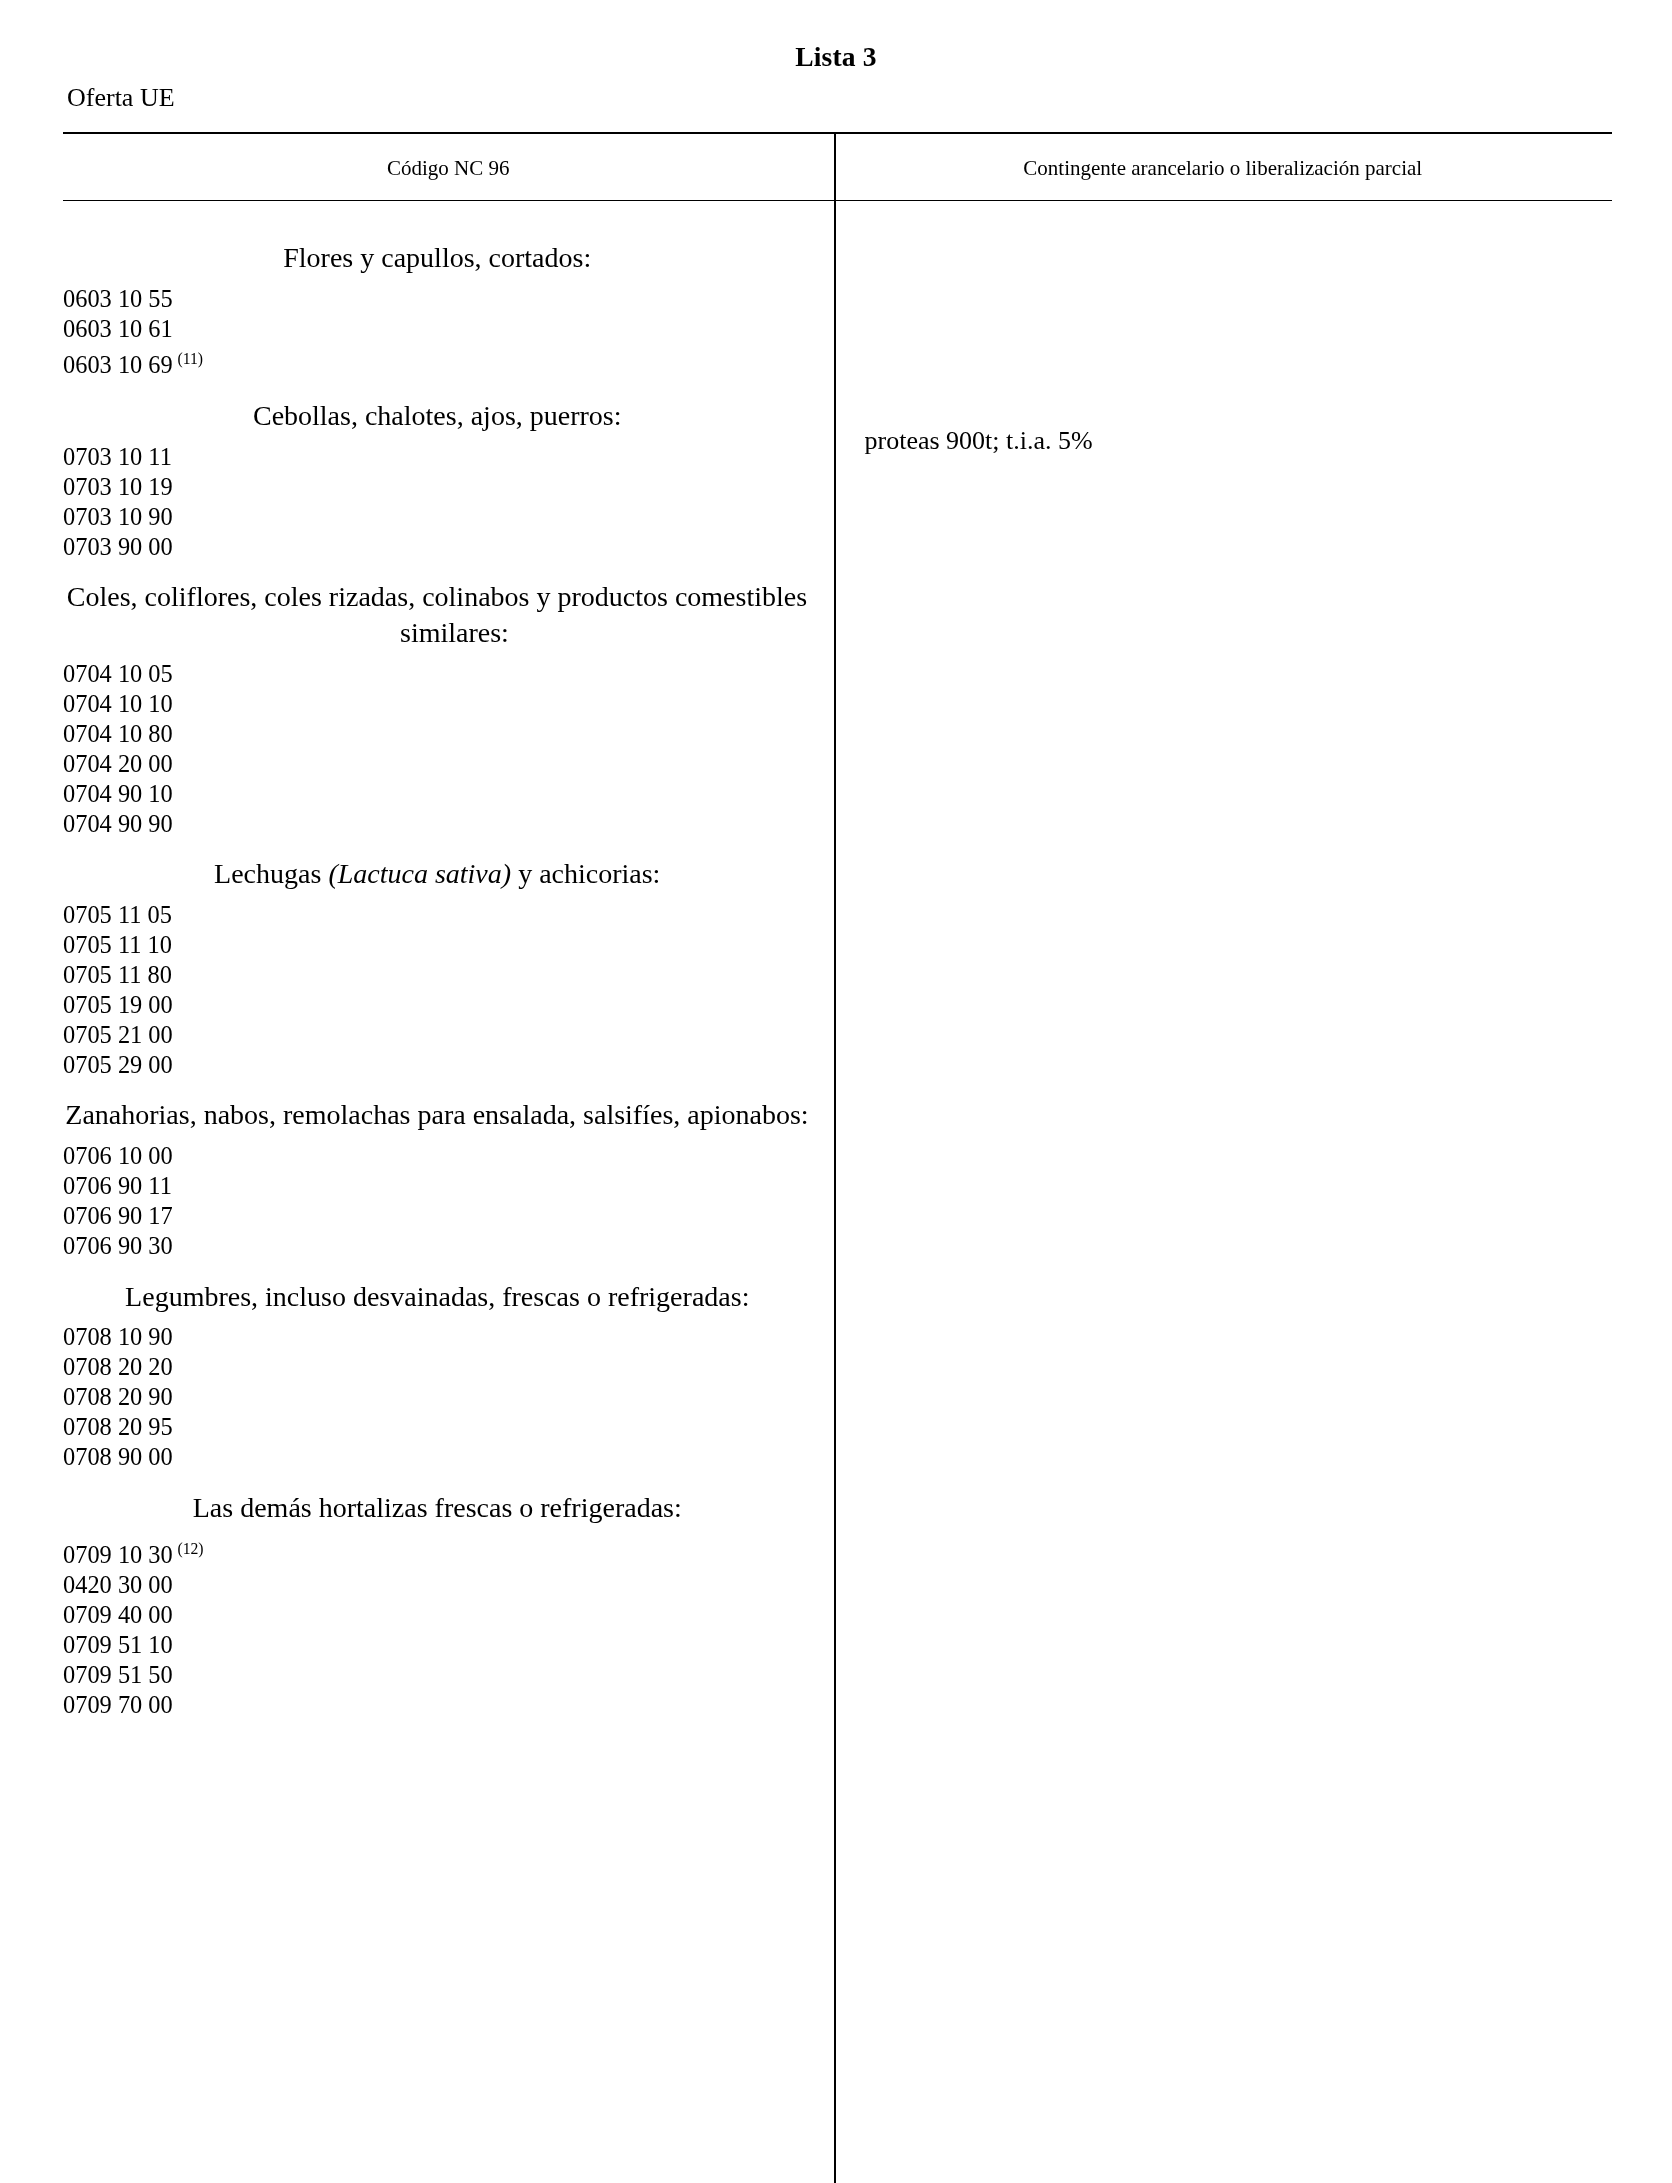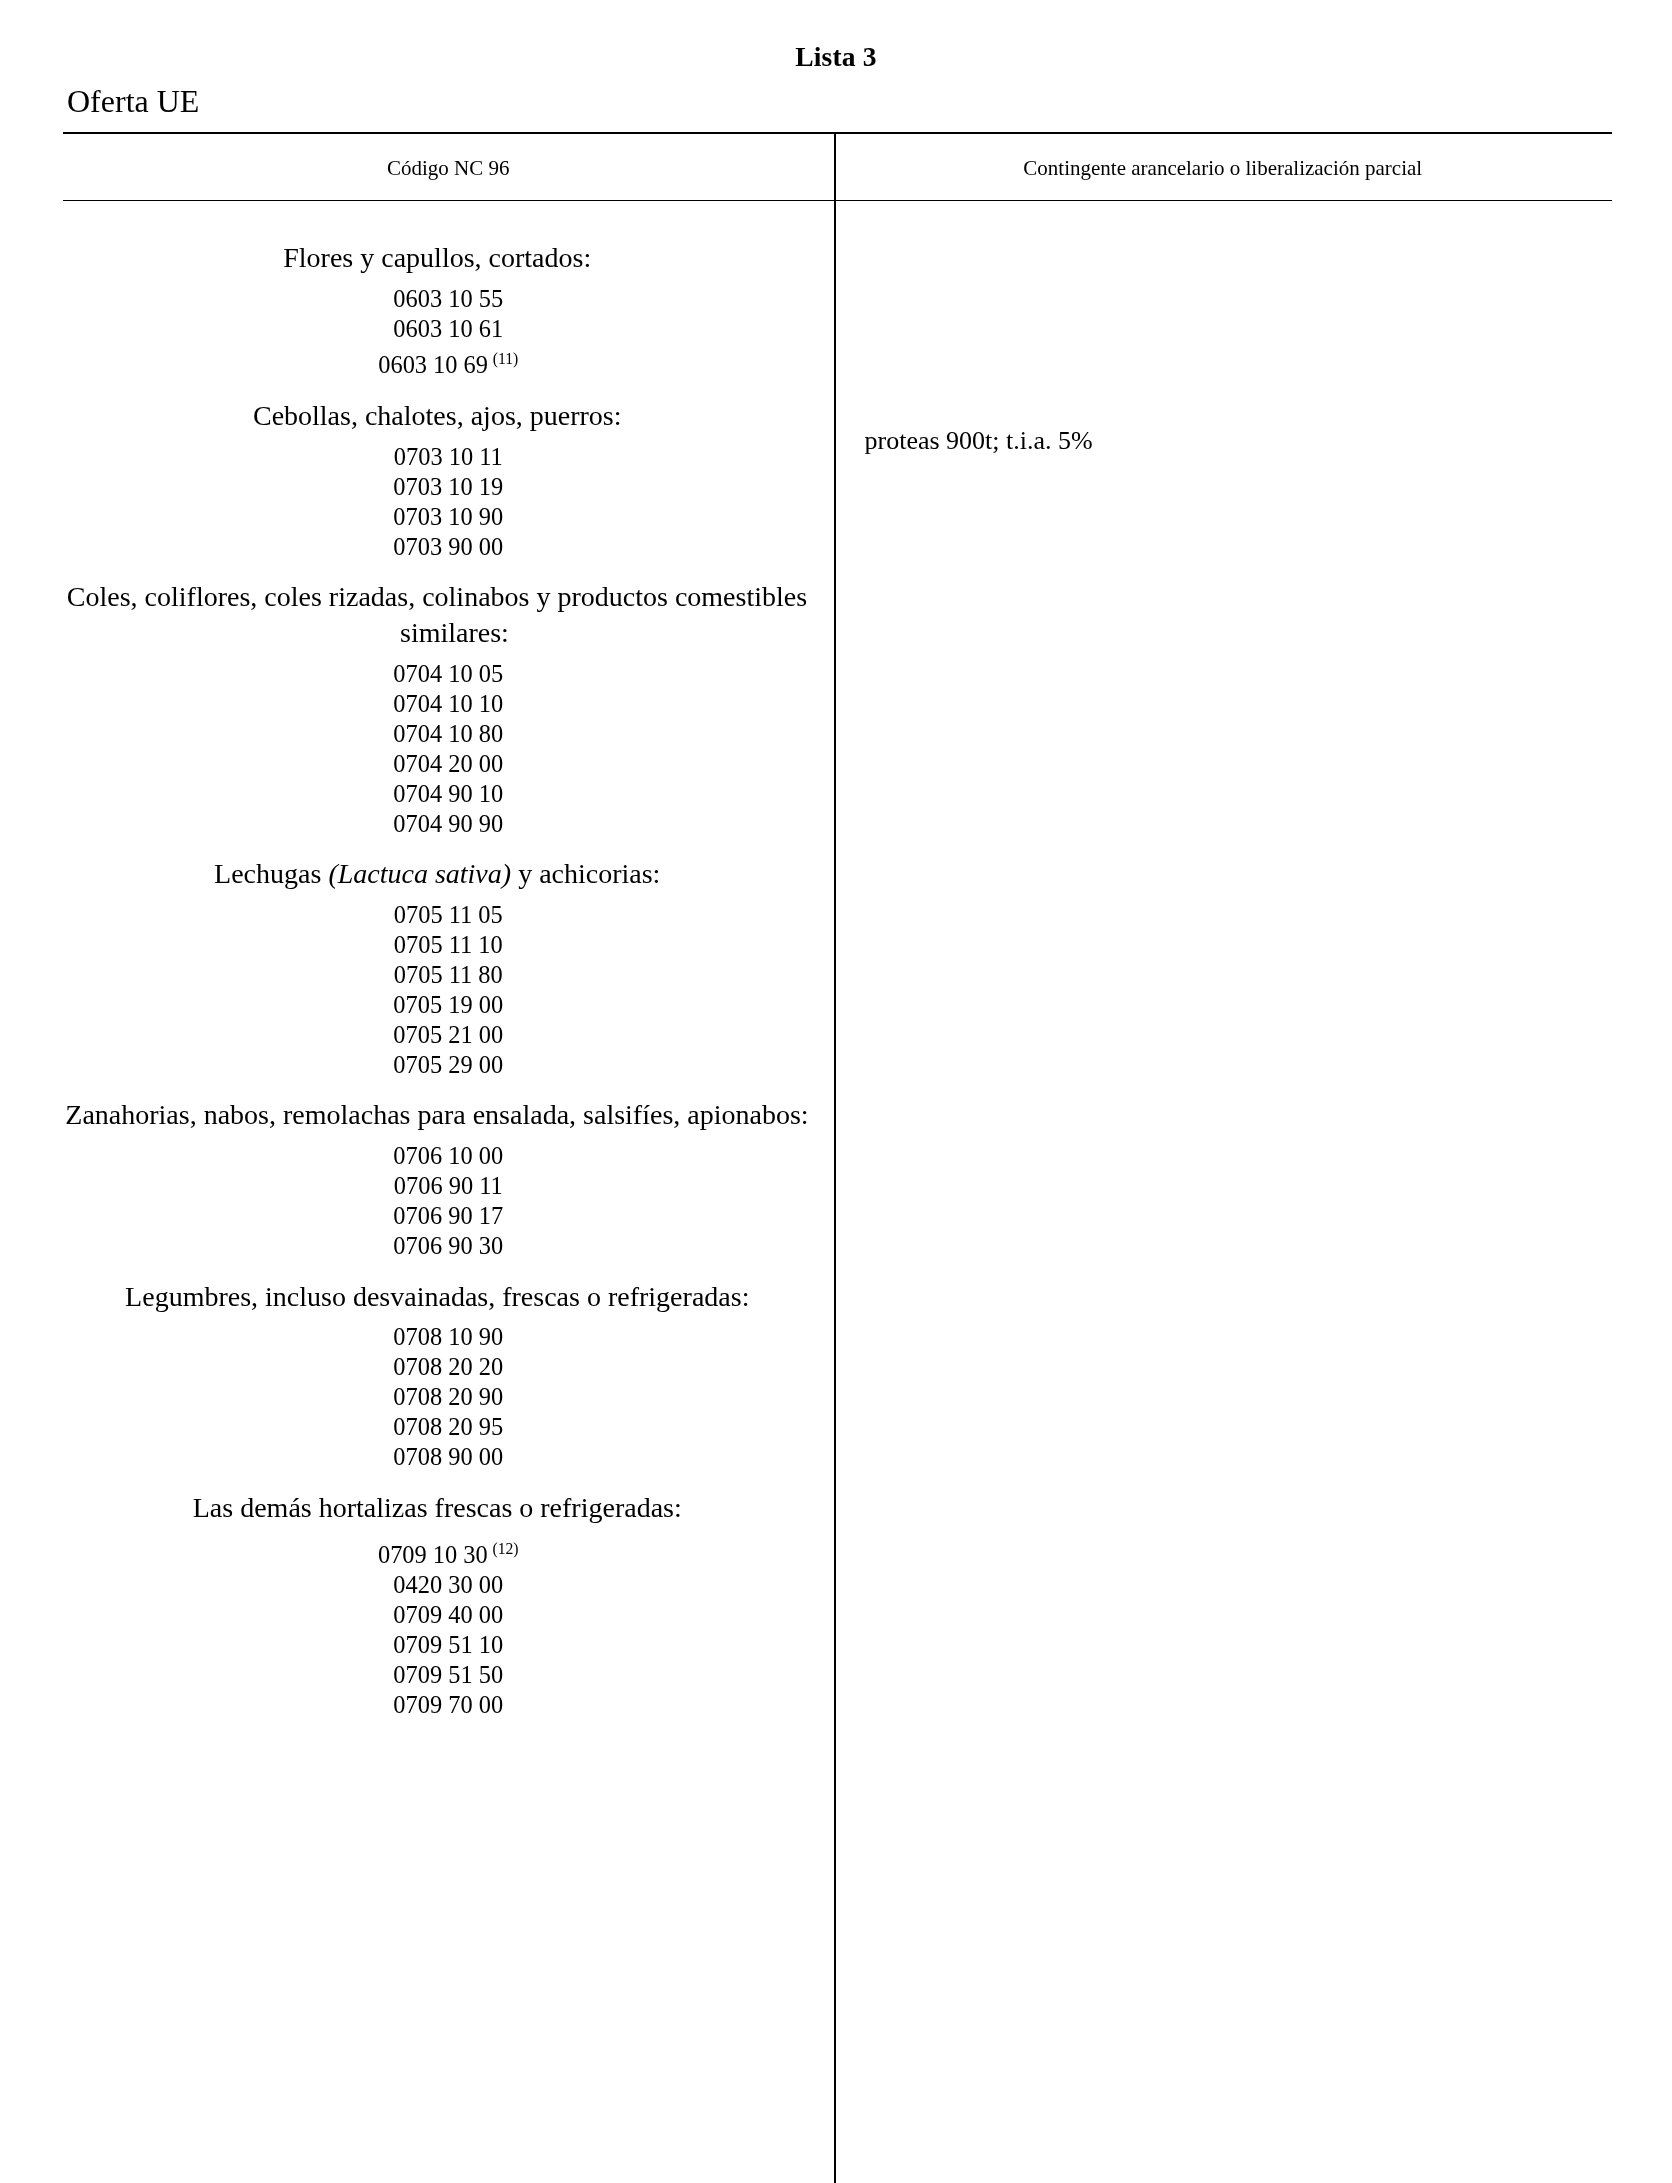--- a/index.html
+++ b/index.html
@@ -29,21 +29,21 @@
     width: 1672px;
     text-align: center;
     font-weight: bold;
     font-size: 27.5px;
     letter-spacing: 0.2px;
   }
   .doc-subtitle {
     position: absolute;
     top: 83px;
     left: 67px;
-    font-size: 32px;
+    font-size: 26px;
   }
   .table-wrap {
     position: absolute;
     top: 132px;
     left: 63px;
     width: 1549px;
   }
   .rule {
     height: 1.6px;
     background: #000000;
@@ -105,21 +105,20 @@
   .group-title.hang {
     padding-left: 36px;
     text-indent: -35px;
   }
   .group-title .ital {
     font-style: italic;
   }
   .codes {
     font-size: 24.4px;
     line-height: 30px;
-    text-align: center;
   }
   .code {
     white-space: nowrap;
   }
   .fn {
     font-size: 15.7px;
     vertical-align: super;
     margin-left: 4.7px;
   }
   .note-line {

